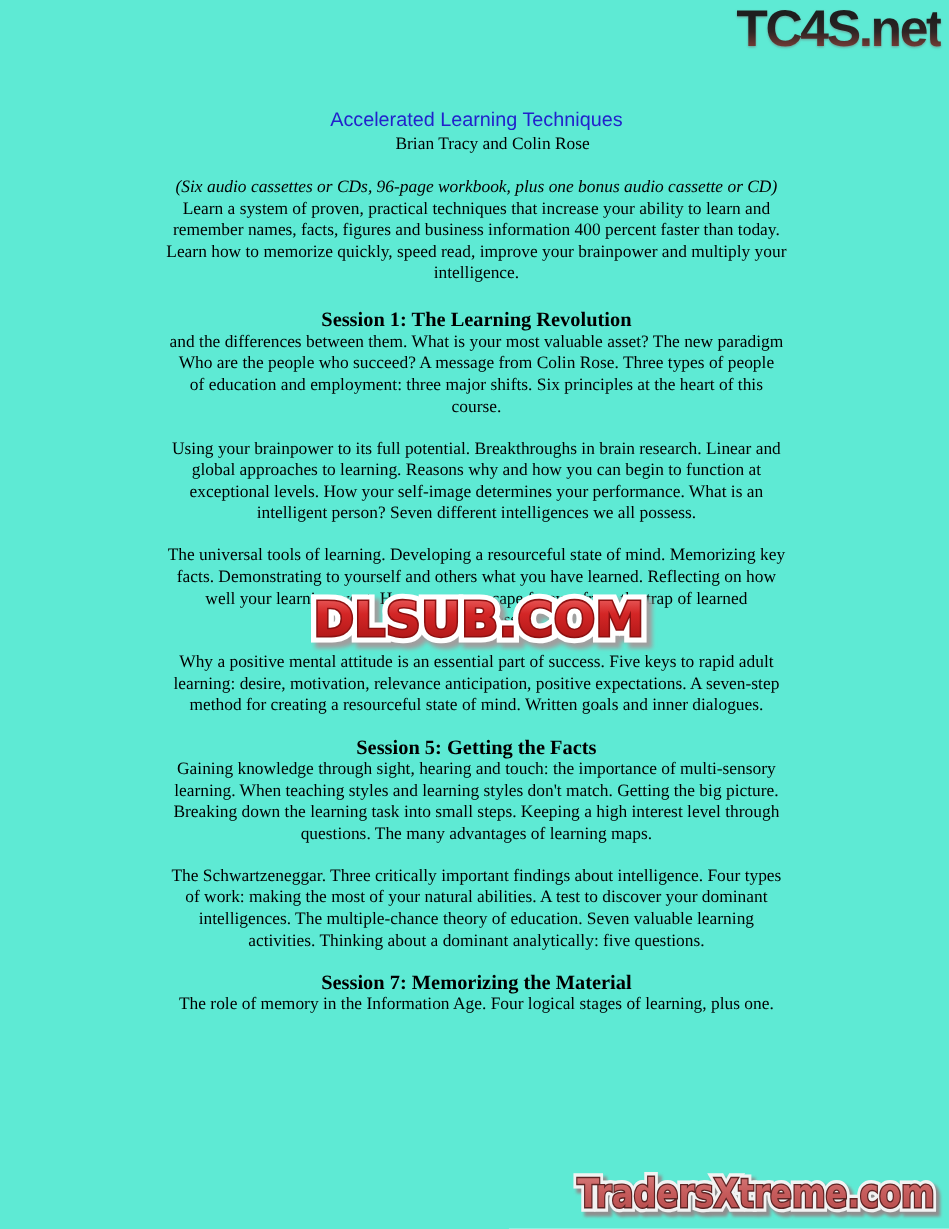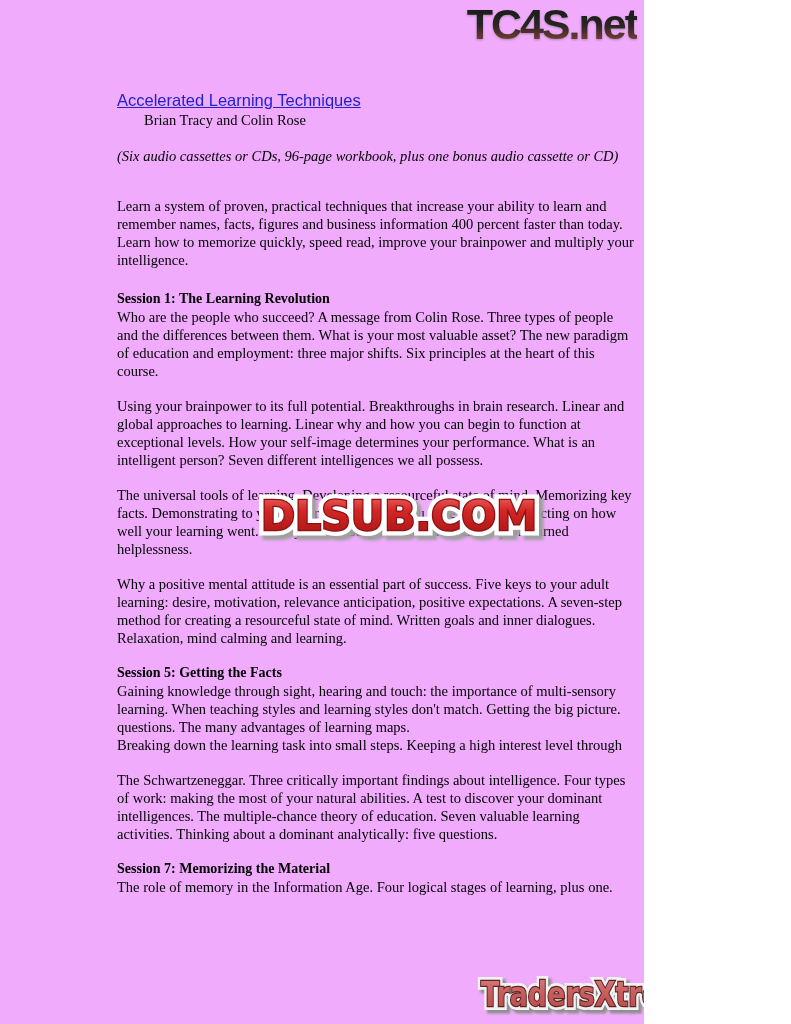--- a/index.html
+++ b/index.html
@@ -1,22 +1,23 @@
 <!DOCTYPE html>
 <html><head>
 <meta charset="utf-8">
 <style>
   html, body { margin: 0; padding: 0; }
   body { background: #ffffff; font-family: "Liberation Serif", serif; }
   .page {
     position: relative;
-    width: 644px;
+    width: 791px;
     height: 1024px;
-    background: #f0abfc;
+    background: #5eead4;
     overflow: hidden;
+    text-align: center;
   }
 
   
   .tc4s-logo {
     position: absolute;
     top: 0px;
     right: 7px;
     font-family: "Liberation Sans", sans-serif;
     font-weight: bold;
     font-size: 43px;
@@ -37,28 +38,27 @@
     width: 560px;
     color: #000000;
     font-size: 14.5px;
   }
   .doc-title {
     font-family: "Liberation Sans", sans-serif;
     font-size: 16.5px;
     color: #2222cc;
     line-height: 21px;
     white-space: nowrap;
-    text-decoration: underline;
   }
   .authors { line-height: 18px; white-space: nowrap; margin-left: 27px; }
   .format-note { font-style: italic; line-height: 18px; white-space: nowrap; margin-top: 18px; }
-  .intro { margin-bottom: 21px; margin-top: 32px; }
+  .intro { margin-bottom: 21px; }
   .session { margin-bottom: 17px; }
   .shead {
-    font-size: 14px;
+    font-size: 17px;
     font-weight: bold;
     margin: 0;
     line-height: 18px;
     white-space: nowrap;
   }
   .tline { line-height: 18px; white-space: nowrap; }
 
   
   .wm-dlsub { position: absolute; left: 250px; top: 487px; }
   
@@ -79,61 +79,60 @@
     <div class="intro">
         <div class="tline">Learn a system of proven, practical techniques that increase your ability to learn and</div>
         <div class="tline">remember names, facts, figures and business information 400 percent faster than today.</div>
         <div class="tline">Learn how to memorize quickly, speed read, improve your brainpower and multiply your</div>
         <div class="tline">intelligence.</div>
       </div>
 
     <section class="session">
       <h2 class="shead">Session 1: The Learning Revolution</h2>
       <div>
+          <div class="tline">and the differences between them. What is your most valuable asset? The new paradigm</div>
           <div class="tline">Who are the people who succeed? A message from Colin Rose. Three types of people</div>
-          <div class="tline">and the differences between them. What is your most valuable asset? The new paradigm</div>
           <div class="tline">of education and employment: three major shifts. Six principles at the heart of this</div>
           <div class="tline">course.</div>
         </div>
     </section>
 
     <section class="session">
       <div>
           <div class="tline">Using your brainpower to its full potential. Breakthroughs in brain research. Linear and</div>
-          <div class="tline">global approaches to learning. Linear why and how you can begin to function at</div>
+          <div class="tline">global approaches to learning. Reasons why and how you can begin to function at</div>
           <div class="tline">exceptional levels. How your self-image determines your performance. What is an</div>
           <div class="tline">intelligent person? Seven different intelligences we all possess.</div>
         </div>
     </section>
 
     <section class="session">
       <div>
           <div class="tline">The universal tools of learning. Developing a resourceful state of mind. Memorizing key</div>
           <div class="tline">facts. Demonstrating to yourself and others what you have learned. Reflecting on how</div>
           <div class="tline">well your learning went. How you can escape forever from the trap of learned</div>
           <div class="tline">helplessness.</div>
         </div>
     </section>
 
     <section class="session">
       <div>
-          <div class="tline">Why a positive mental attitude is an essential part of success. Five keys to your adult</div>
+          <div class="tline">Why a positive mental attitude is an essential part of success. Five keys to rapid adult</div>
           <div class="tline">learning: desire, motivation, relevance anticipation, positive expectations. A seven-step</div>
           <div class="tline">method for creating a resourceful state of mind. Written goals and inner dialogues.</div>
-          <div class="tline">Relaxation, mind calming and learning.</div>
         </div>
     </section>
 
     <section class="session">
       <h2 class="shead">Session 5: Getting the Facts</h2>
       <div>
           <div class="tline">Gaining knowledge through sight, hearing and touch: the importance of multi-sensory</div>
           <div class="tline">learning. When teaching styles and learning styles don't match. Getting the big picture.</div>
+          <div class="tline">Breaking down the learning task into small steps. Keeping a high interest level through</div>
           <div class="tline">questions. The many advantages of learning maps.</div>
-          <div class="tline">Breaking down the learning task into small steps. Keeping a high interest level through</div>
         </div>
     </section>
 
     <section class="session">
       <div>
           <div class="tline">The Schwartzeneggar. Three critically important findings about intelligence. Four types</div>
           <div class="tline">of work: making the most of your natural abilities. A test to discover your dominant</div>
           <div class="tline">intelligences. The multiple-chance theory of education. Seven valuable learning</div>
           <div class="tline">activities. Thinking about a dominant analytically: five questions.</div>
         </div>

